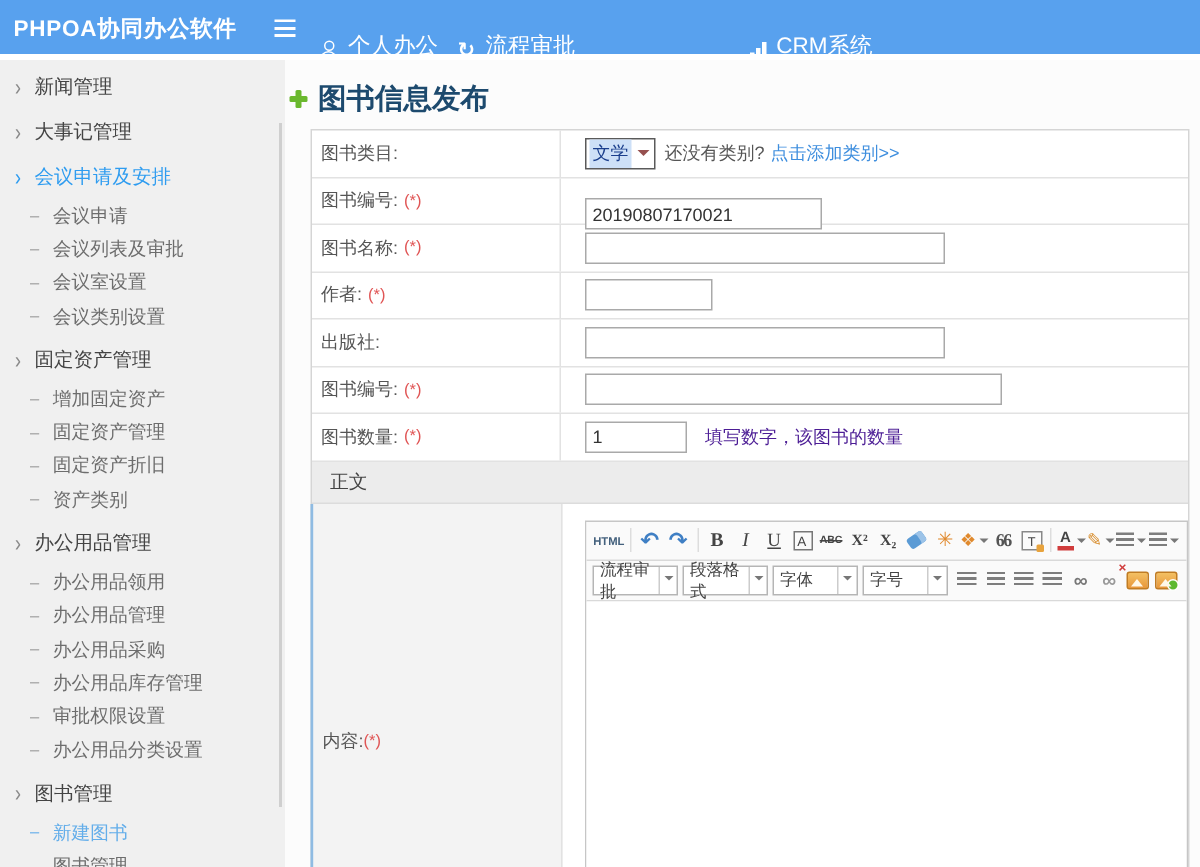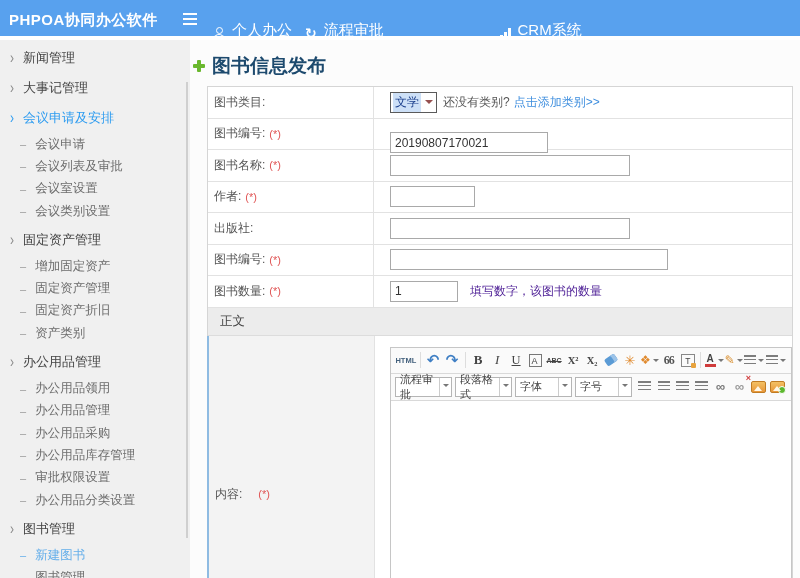--- a/index.html
+++ b/index.html
@@ -46,21 +46,21 @@
   .fcell{flex:1;display:flex;align-items:center;padding-left:16px;font-size:12px;color:#333}
   .tin{border:1px solid #a9a9a9;height:21px;font-size:12px;padding:1px 4px;color:#333;font-family:inherit}
   .hint{margin-left:12px;font-size:12px;color:#4c1d95}
   .link{font-size:12px;color:#3e8ede;text-decoration:none;cursor:pointer}
   .sel{display:inline-flex;align-items:center;border:1px solid #5a5a5a;background:#fff;height:21px;padding:0 2px;cursor:pointer}
   .selval{font-weight:normal;font-size:12px;color:#1a3e8c;background:#cde0f7;padding:1px 2px}
   .selarrow{width:0;height:0;border:4px solid transparent;border-top-color:#96504f;margin:4px 1px 0 4px}
   .fsection{height:28px;background:#ececec;border-bottom:1px solid #dcdcdc;display:flex;align-items:center;padding-left:12px;font-size:12.5px;color:#444}
   .fcontent{display:flex;height:400px;border-left:2px solid #8fbbe2;margin-left:-1px}
   .ccell{width:166px;background:#f3f3f3;border-right:1px solid #e2e2e2;padding:150px 0 0 6px;font-size:12px;color:#555}
-  .ccell .inner{display:flex;gap:16px;align-items:center}
+  .ccell .inner{display:flex;gap:0;align-items:center}
   
   .editor{margin:11px 0 0 15px;width:402px;border:1px solid #c6c6c6;background:#fff}
   .toolrow{display:flex;align-items:center;background:#fafafa;border-bottom:1px solid #d9d9d9;padding:0 4px;height:26px}
   .toolrow.r2{height:27px}
   .tb{display:inline-flex;align-items:center;justify-content:center;min-width:17px;height:22px;margin:0 1px;cursor:pointer;color:#444;font-size:12px}
   .sep{width:1px;height:16px;background:#ddd;margin:0 3px}
   .t-html{font-size:7.5px;font-weight:bold;color:#44617d;letter-spacing:0}
   .t-undo,.t-redo{color:#3f7fc4;font-size:15px;font-weight:bold}
   .t-b{font-family:"Liberation Serif",serif;font-weight:bold;font-size:13px}
   .t-i{font-family:"Liberation Serif",serif;font-style:italic;font-size:13px}

